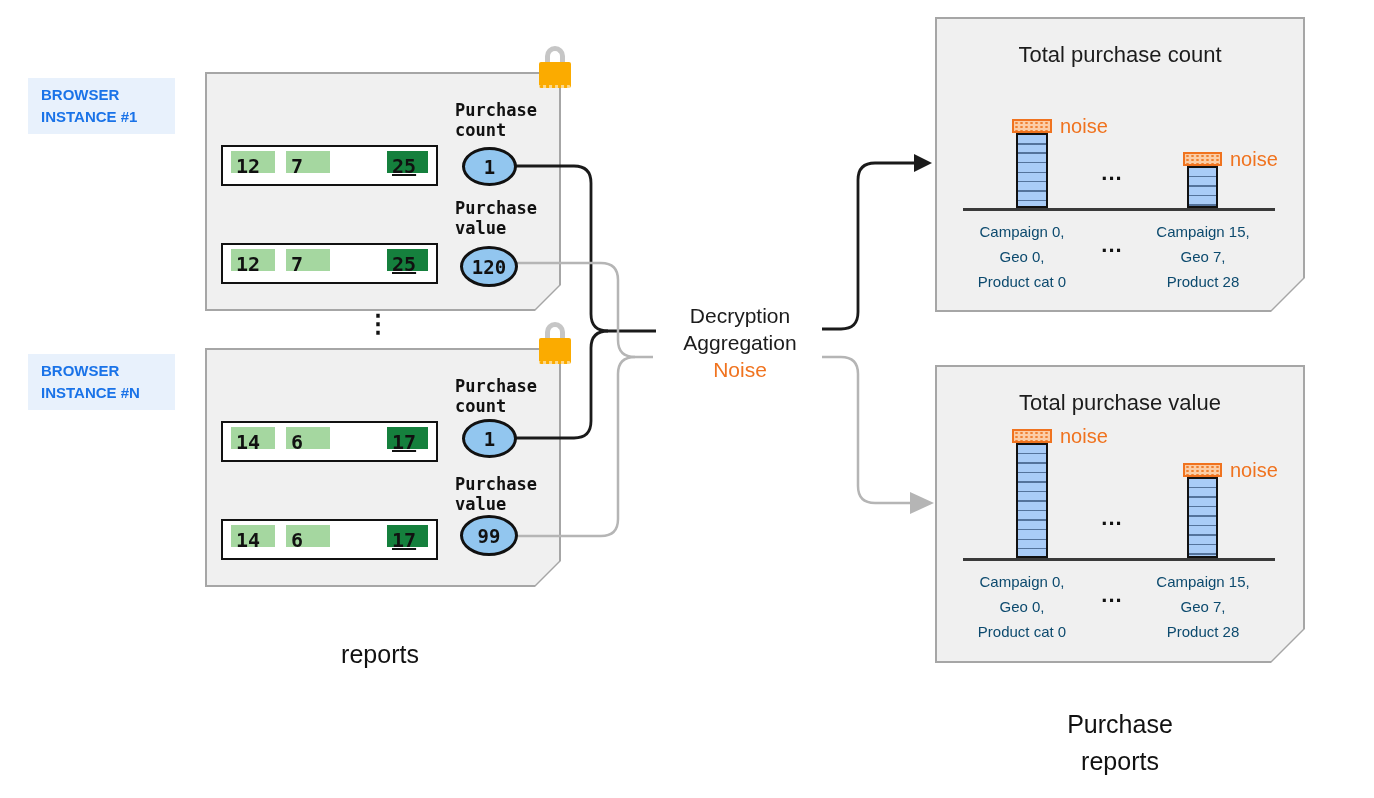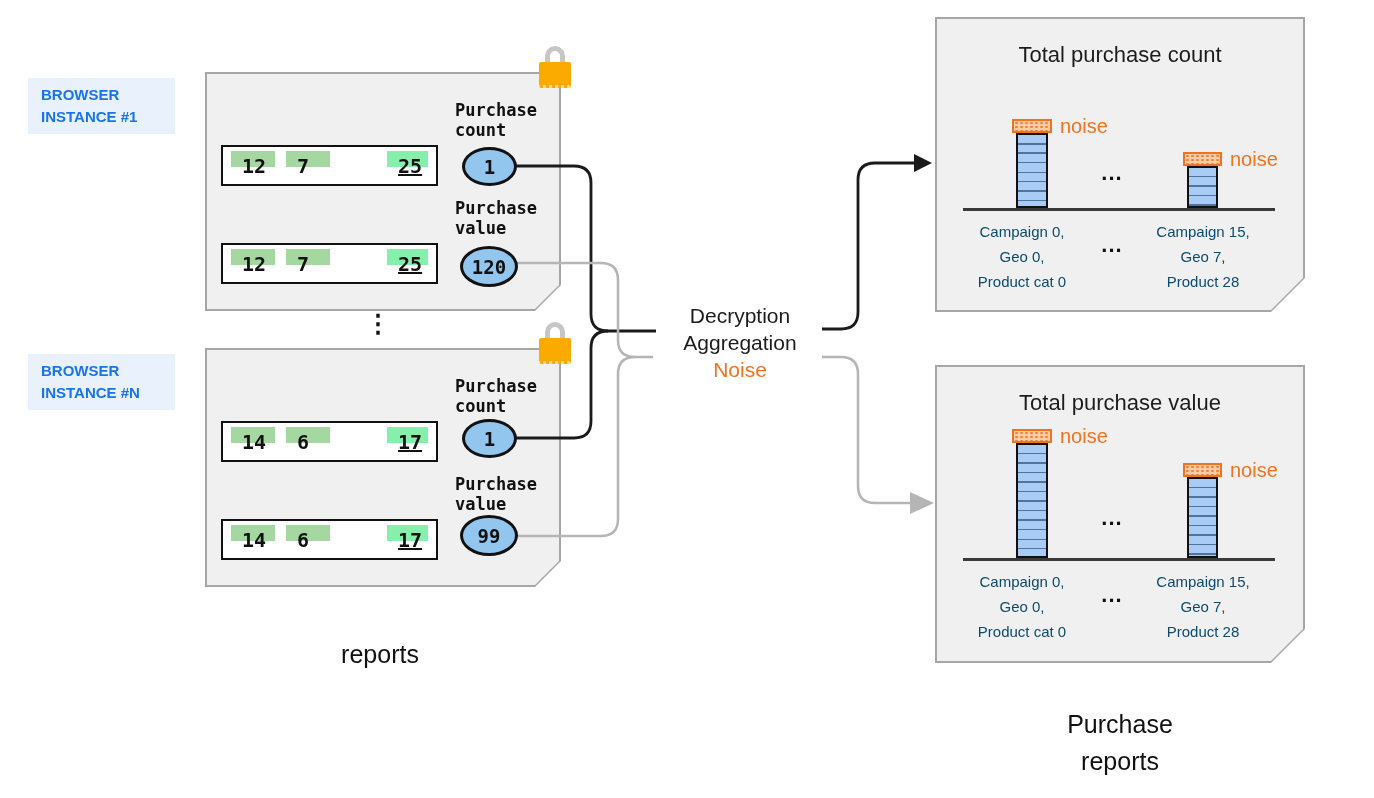--- a/index.html
+++ b/index.html
@@ -15,24 +15,24 @@
   
   .inst{position:absolute;left:28px;width:134px;background:#e8f1fc;color:#1a73e8;
         font-weight:bold;font-size:15px;line-height:22px;padding:6px 0 6px 13px;z-index:3;}
   .inst span{display:block;}
 
   
   svg.connectors{position:absolute;left:0;top:0;z-index:2;}
 
   
   .vrow{position:absolute;width:213px;height:37px;background:#ffffff;border:2.5px solid #111;z-index:3;}
-  .cell{position:absolute;top:4px;height:16px;box-sizing:border-box;padding-left:11px;
+  .cell{position:absolute;top:4px;height:22px;box-sizing:border-box;padding-left:5px;
         font-family:"DejaVu Sans Mono",monospace;font-weight:bold;font-size:20px;line-height:30px;color:#111;}
   .cell.green{width:44px;background:#a5d7a0;}
-  .cell.yellow{width:41px;background:#86efac;text-decoration:underline;}
+  .cell.yellow{width:41px;background:#15803d;text-decoration:underline;}
 
   .metric-label{position:absolute;width:104px;font-family:"DejaVu Sans Mono",monospace;
         font-weight:bold;font-size:17px;line-height:20px;color:#111;z-index:3;}
   .metric-circle{position:absolute;border:3px solid #111;border-radius:50%;background:#92c6ef;
         display:flex;align-items:center;justify-content:center;z-index:3;
         font-family:"DejaVu Sans Mono",monospace;font-weight:bold;font-size:19px;color:#111;}
 
   
   .lock{position:absolute;width:32px;height:44px;z-index:4;}
   .lock .shackle{position:absolute;left:6px;top:0;width:10px;height:14px;

